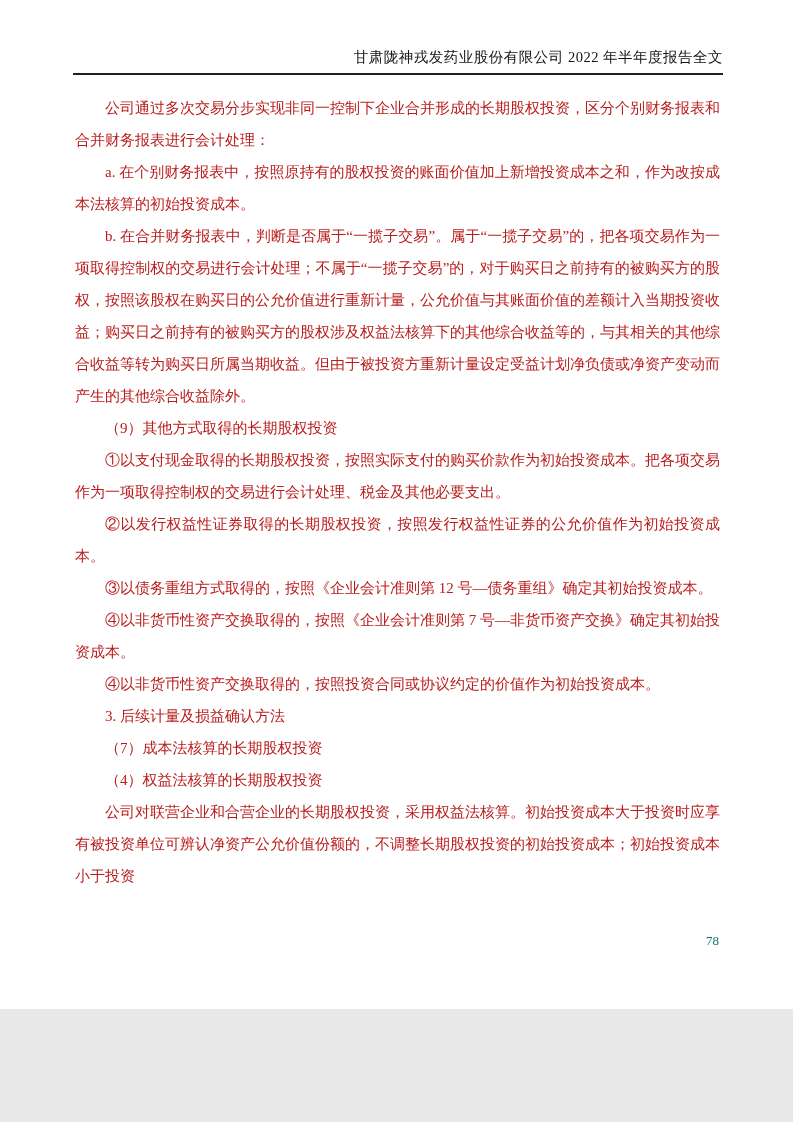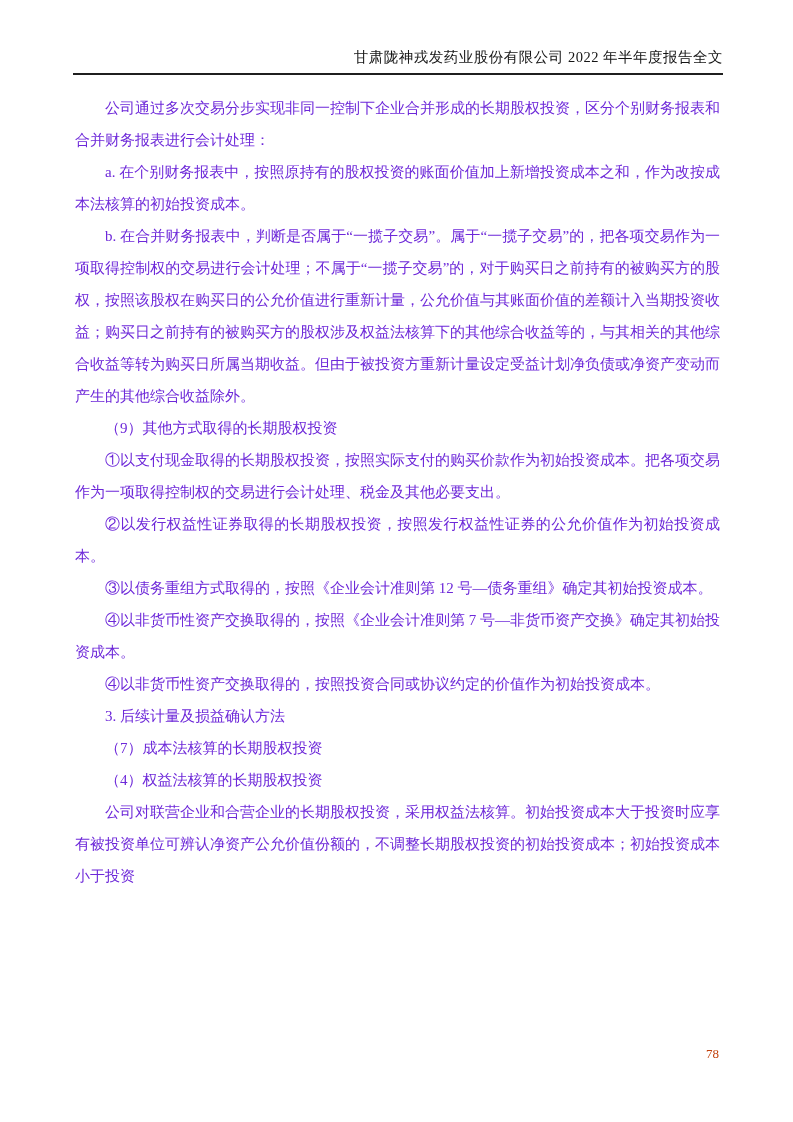--- a/index.html
+++ b/index.html
@@ -6,21 +6,21 @@
   html, body { margin: 0; padding: 0; }
   body {
     width: 793px;
     height: 1122px;
     background: #e8e8e8;
     font-family: "Liberation Serif", "DejaVu Serif", serif;
   }
   .page {
     position: relative;
     width: 793px;
-    height: 1122px;
+    height: 1009px;
     background: #ffffff;
     color: #1a1a1a;
     overflow: hidden;
   }
   .doc-header {
     position: absolute;
     left: 73px;
     right: 70px;
     top: 48px;
     text-align: right;
@@ -32,33 +32,33 @@
   }
   .doc-content {
     position: absolute;
     left: 75px;
     right: 73px;
     top: 92px;
     font-size: 15px;
     line-height: 32px;
     text-align: justify;
     text-justify: inter-ideograph;
-    color: #6d28d9;
+    color: #b91c1c;
   }
   .doc-content p {
     margin: 0;
     padding: 0;
     text-indent: 2em;
   }
   .page-number {
     position: absolute;
     right: 74px;
     bottom: 60px;
     font-size: 13px;
-    color: #c2410c;
+    color: #0f766e;
   }
 </style>
 </head>
 <body>
 
 <div class="page">
 
   <div class="doc-header">甘肃陇神戎发药业股份有限公司 2022 年半年度报告全文</div>
 
   <div class="doc-content">

